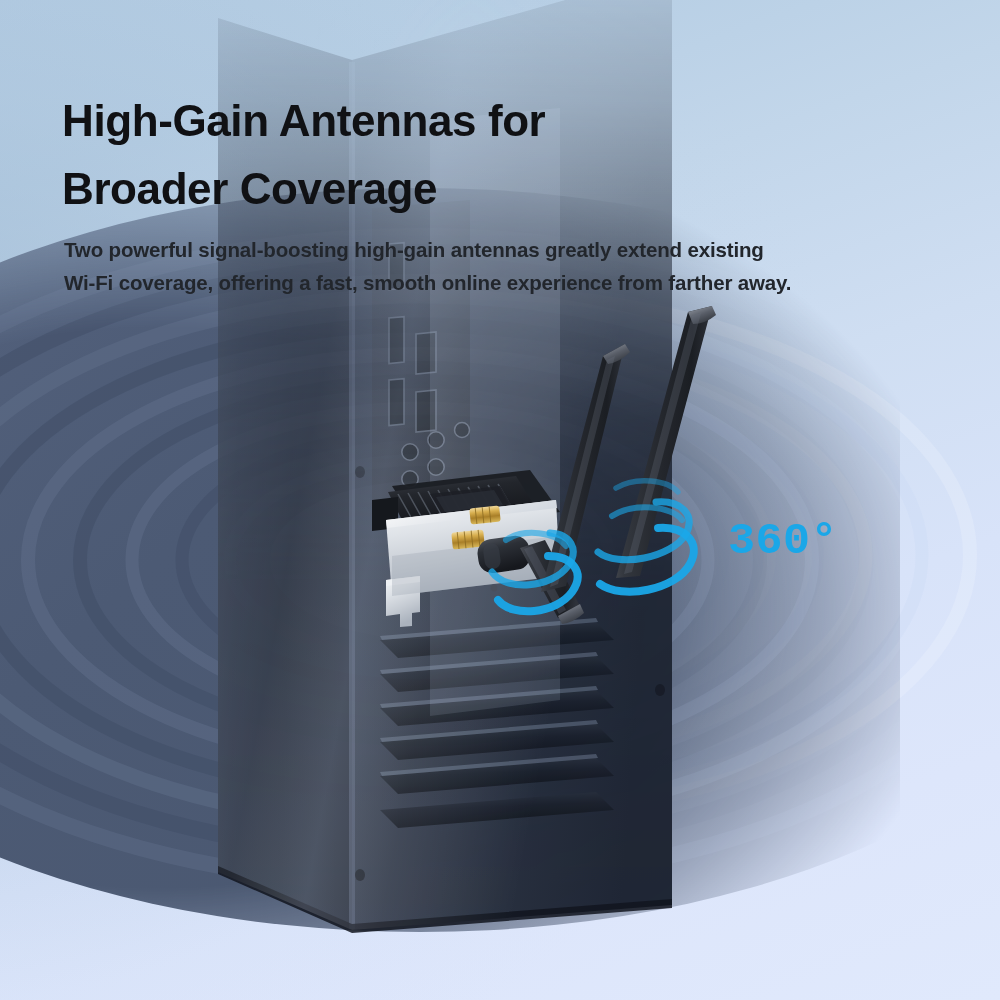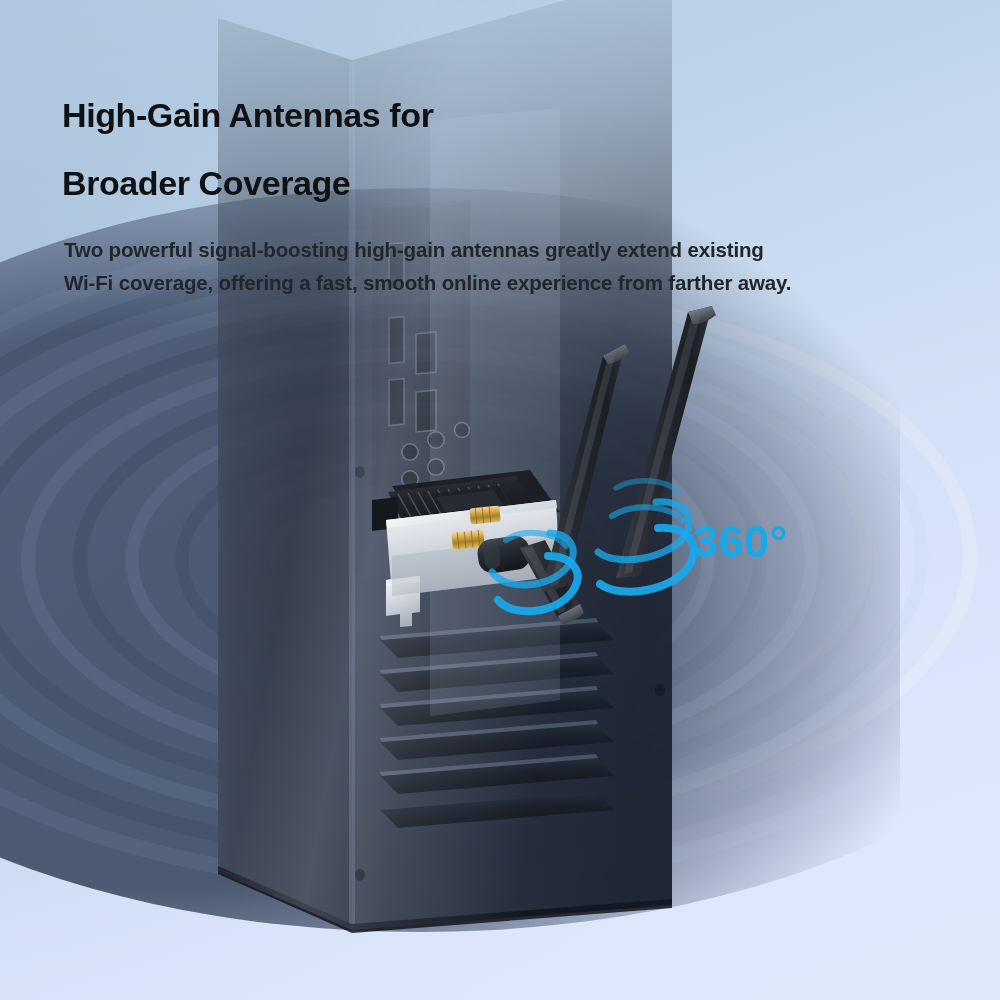--- a/index.html
+++ b/index.html
@@ -48,47 +48,48 @@
     left: 0; top: 0;
     width: 1000px; height: 1000px;
     pointer-events: none;
   }
 
   
   .headline {
     position: absolute;
     left: 62px; top: 58px;
     width: 700px;
-    font-size: 34px;
+    font-size: 44px;
     line-height: 68px;
     font-weight: 700;
     letter-spacing: -0.4px;
     color: #101114;
     white-space: pre-line;
   }
   .subcopy {
     position: absolute;
     left: 64px; top: 212px;
     width: 820px;
     font-size: 20.5px;
     line-height: 33px;
     font-weight: 700;
     letter-spacing: -0.15px;
     color: #22262c;
     white-space: pre-line;
   }
 
   .badge-360 {
     position: absolute;
-    left: 693px; top: 519px;
+    left: 728px; top: 519px;
     font-size: 45px;
     font-weight: 700;
     letter-spacing: 0.5px;
     color: #1aa7e8;
     line-height: 1;
+    font-family: Liberation Mono, monospace;
   }
 </style>
 </head>
 <body>
 
 <div id="stage">
 
   <div class="bg-base"></div>
   <div class="bg-tint-left"></div>
 

